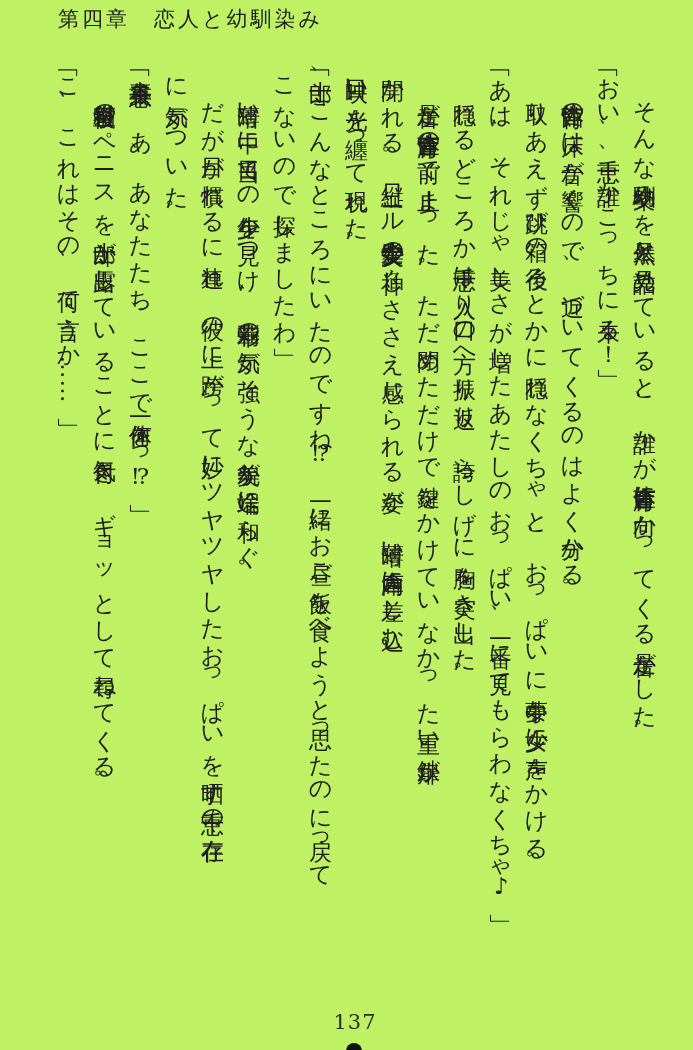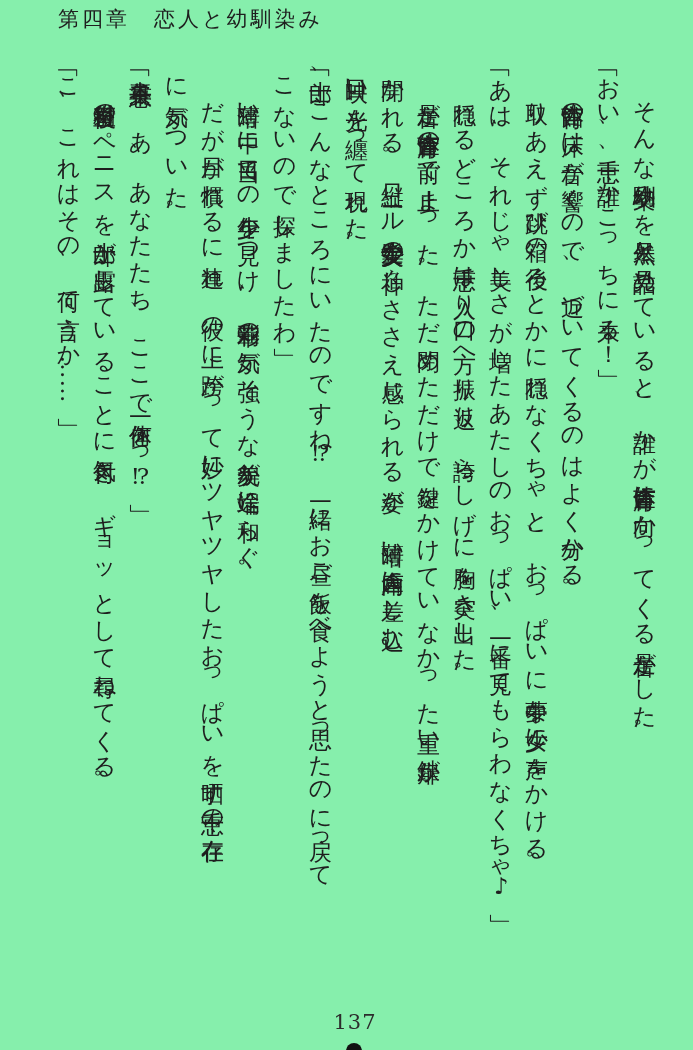--- a/index.html
+++ b/index.html
@@ -62,21 +62,21 @@
     top: 1043px;
     width: 16px;
     height: 16px;
     border-radius: 50%;
     background: #111111;
   }
 </style>
 </head>
 <body>
 
-<div class="page" style="background: #86efac; color: rgb(30, 30, 30);">
+<div class="page" style="background: #bef264; color: rgb(30, 30, 30);">
 
   <div class="chapter-header">第四章　恋人と幼馴染み</div>
 
   <div class="text-block">
       <p>　そんな幼馴染みを呆然と見詰めていると、誰かが体育倉庫に向かってくる足音がした。</p>
       <p>「おい、千恵、誰かこっちに来る！」</p>
       <p>　体育館の床は音が響くので、近づいてくるのはよく分かる。</p>
       <p>　取りあえず跳び箱の後ろとかに隠れなくちゃと、おっぱいに夢中な少女に声をかける。</p>
       <p>「あは、それじゃ美しさが増したあたしのおっぱい、一番に見てもらわなくちゃ♪」</p>
       <p>　隠れるどころか千恵は入り口の方へ振り返り、誇らしげに胸を突き出した。</p>

